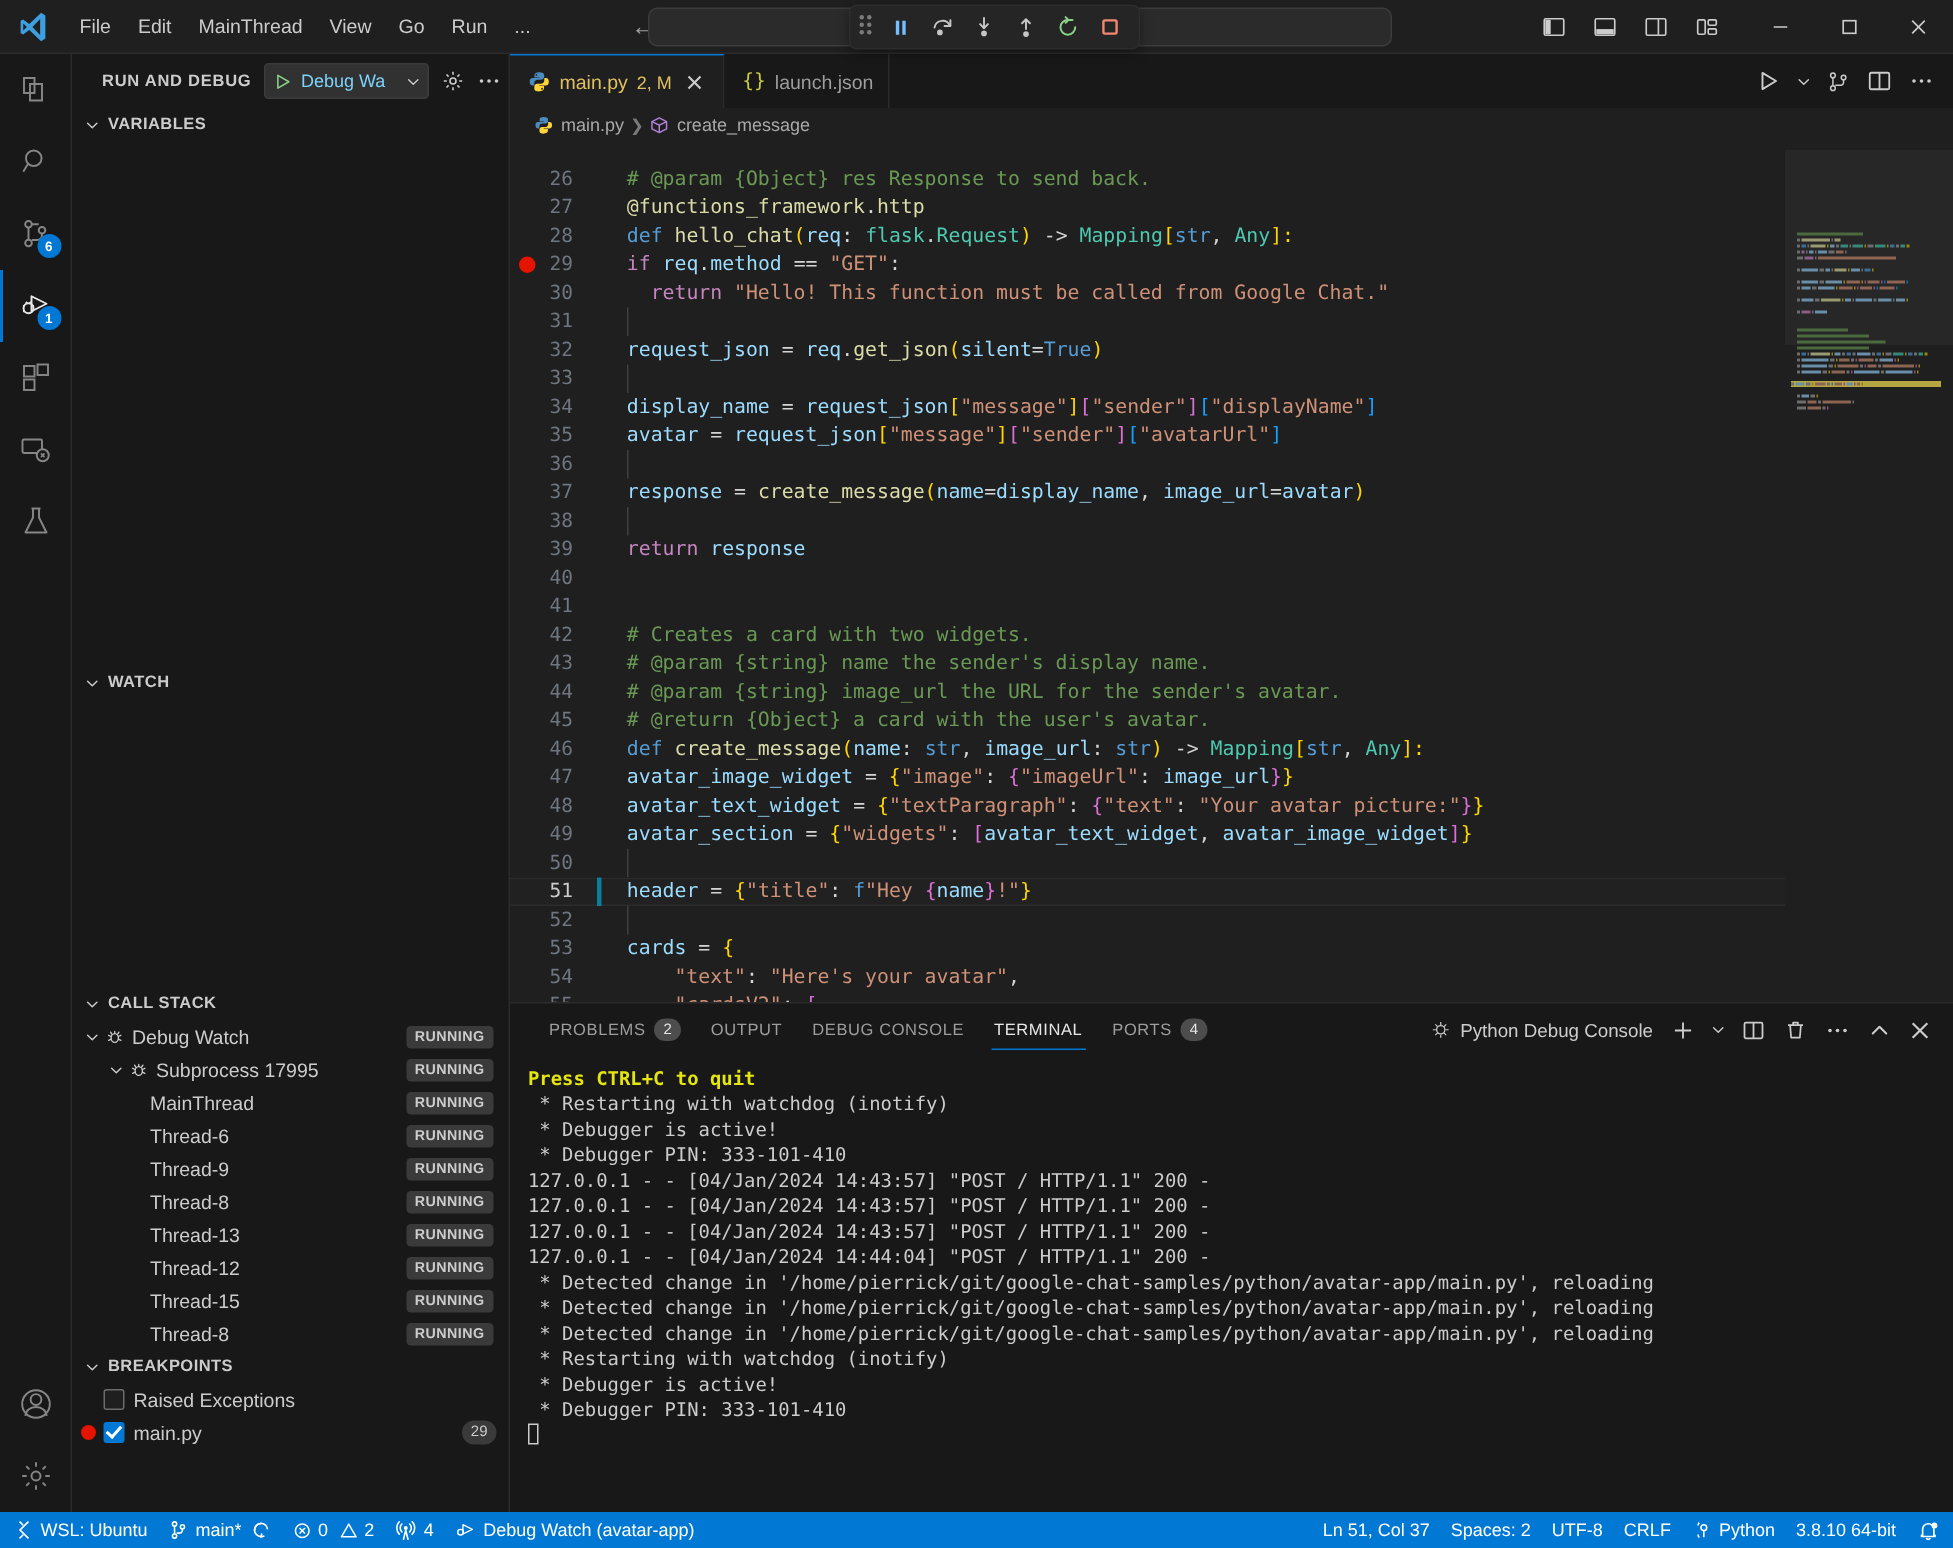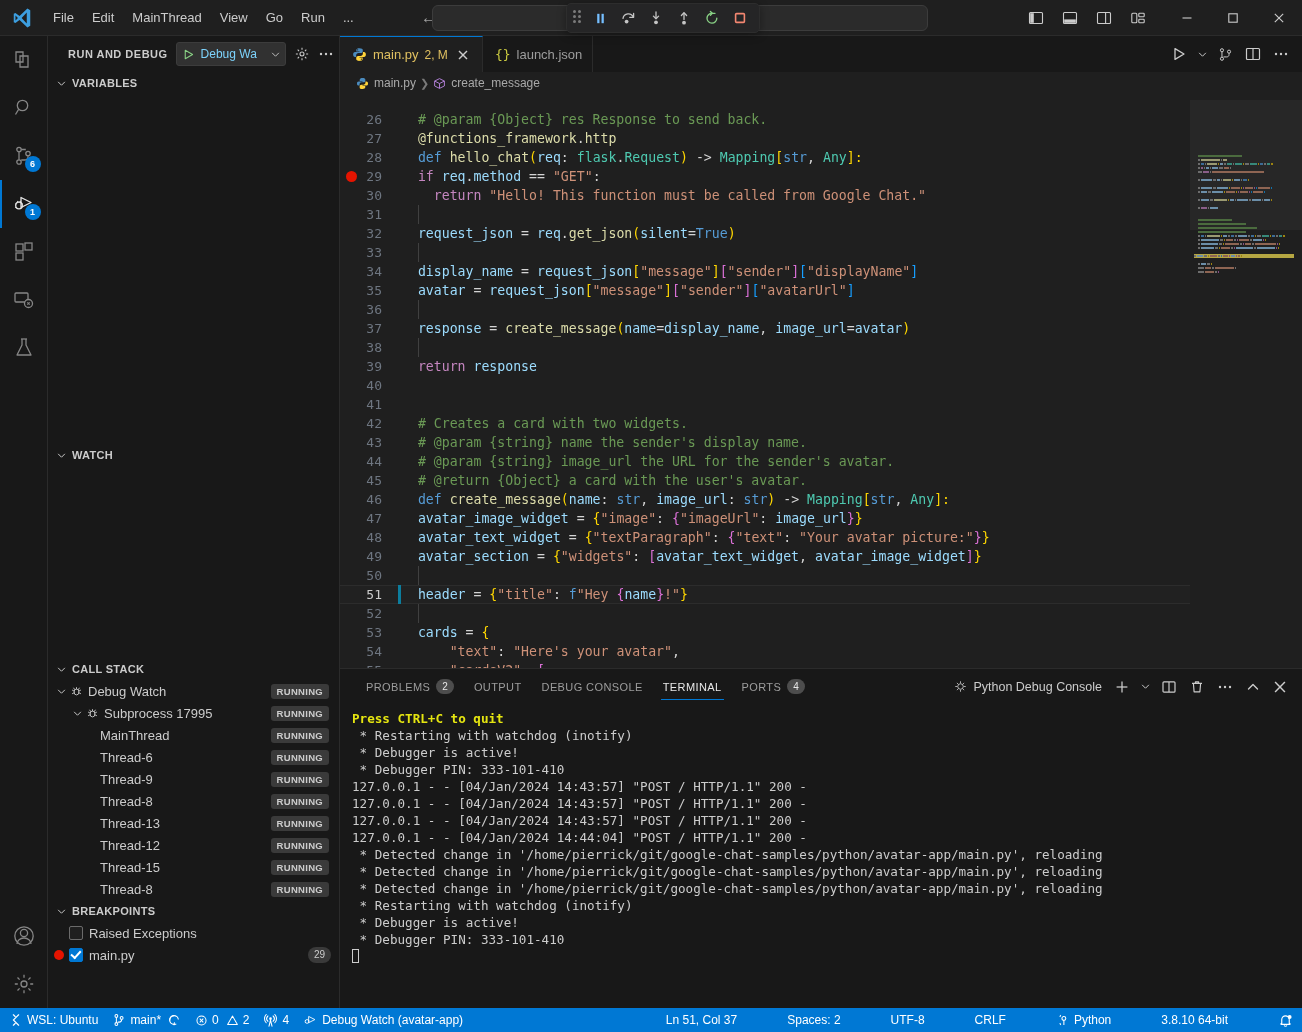--- a/index.html
+++ b/index.html
@@ -205,21 +205,21 @@
   .t-line { white-space: pre; }
   .t-yellow { color: #e5e510; font-weight: bold; }
   .t-cursor { display:inline-block; width:7px; height:14px; border:1px solid #cccccc; vertical-align: -2px;}
 
   
   .statusbar {
     height: 24px; flex: 0 0 24px; background: #0078d4; display: flex; align-items: center;
     color: #ffffff; font-size: 12px; padding: 0 2px;
   }
   .st-item { height: 24px; display: flex; align-items: center; gap: 4px; padding: 0 7px; white-space: nowrap; }
-  .st-right { margin-left: auto; display: flex; align-items: center; gap: 36px; }
+  .st-right { margin-left: auto; display: flex; align-items: center; }
   svg { display: block; }
 </style>
 </head>
 <body>
 
 <div class="app">
 
   <div class="titlebar">
     <div class="vscode-logo">
       <svg width="22" height="22" viewBox="0 0 24 24">

